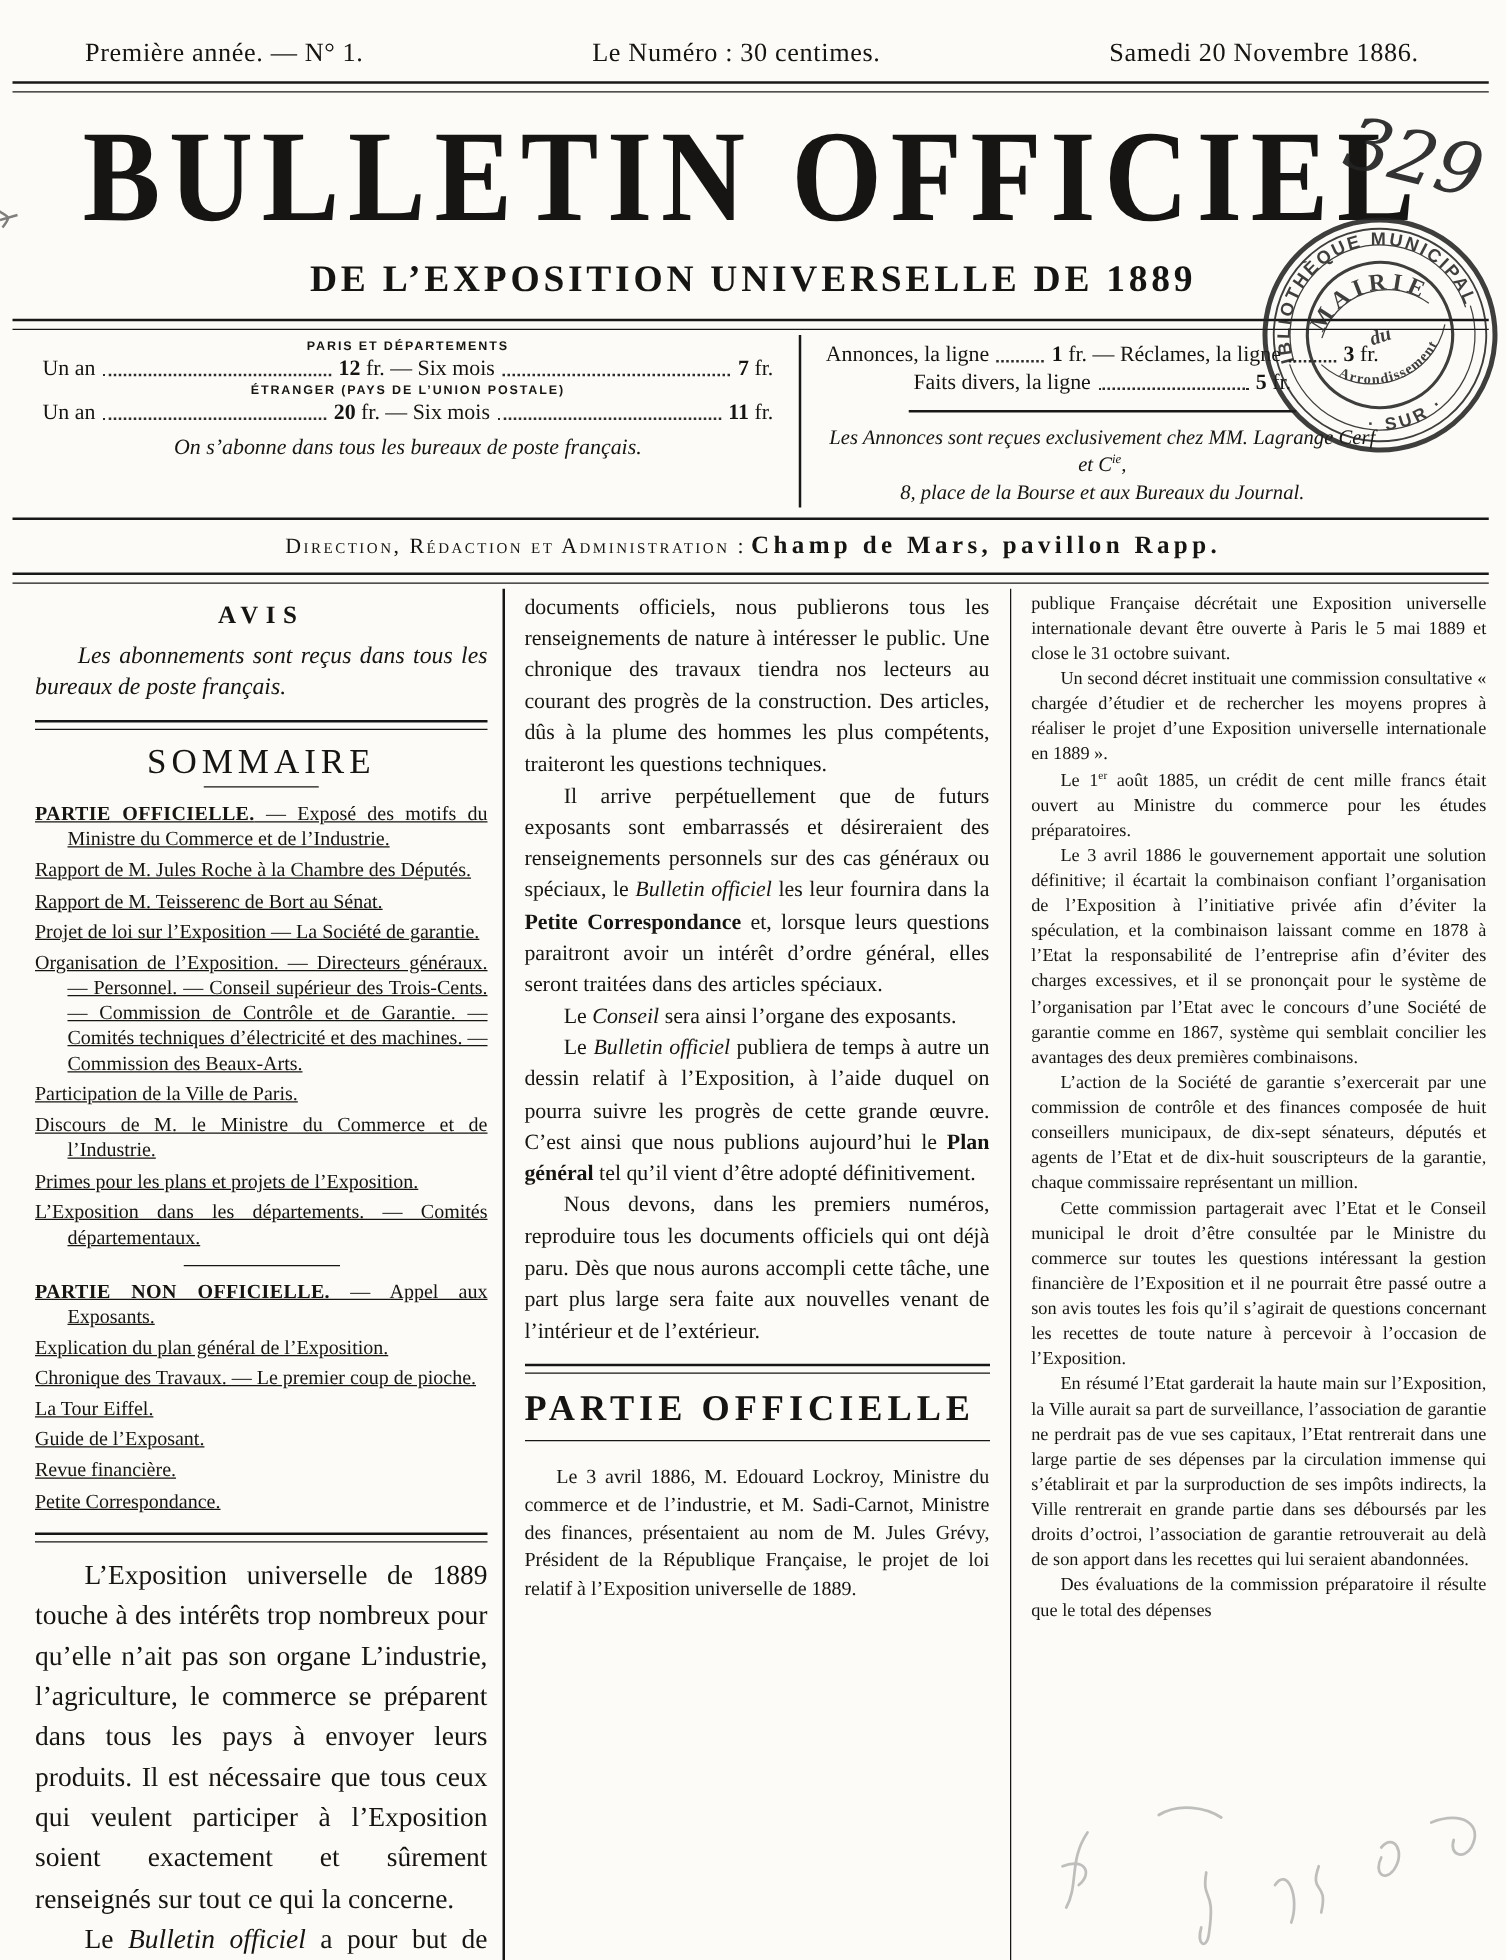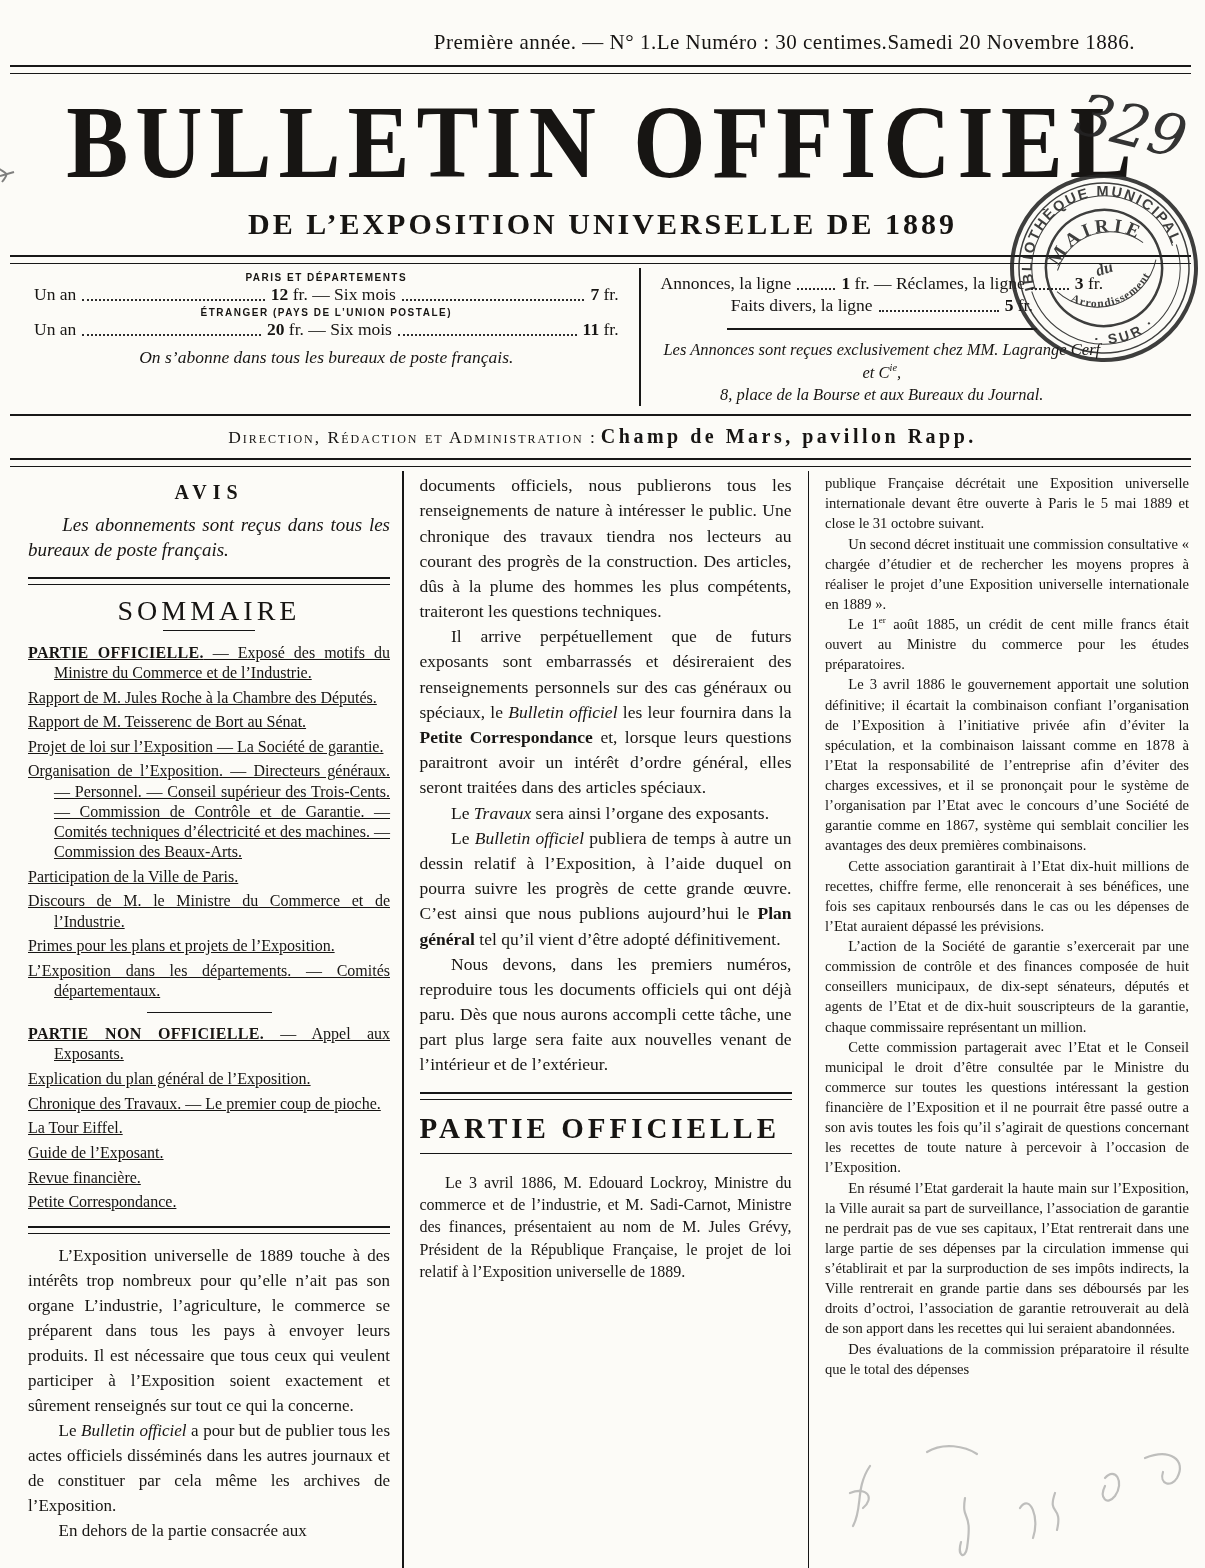--- a/index.html
+++ b/index.html
@@ -2,21 +2,21 @@
 <html><head>
 <meta charset="utf-8">
 <style>
   html,body { margin:0; padding:0; background:#6e6e6e; }
   .page {
     position:relative; width:1205px; height:1568px; margin:0 auto;
     background:#fcfbf7; color:#171513; overflow:hidden;
     font-family:"Liberation Serif","DejaVu Serif",serif;
   }
   
-  .dateline { display:flex; justify-content:flex-end; align-items:baseline;
+  .dateline { display:flex; justify-content:space-between; align-items:baseline;
     padding:30px 70px 4px 68px; font-size:21px; }
   .dateline .dl { letter-spacing:.5px; }
   .druled { height:6px; border-top:2.5px solid #181818; border-bottom:1.5px solid #181818; margin:6px 14px 0 10px; }
   
   .masthead { text-align:center; }
   .mast-title { display:inline-block; font-size:93px; font-weight:bold; letter-spacing:7px;
     line-height:1.02; margin-top:16px; transform:scaleY(1.12); transform-origin:top center; white-space:nowrap; }
   .mast-sub { font-size:30px; font-weight:bold; letter-spacing:3px; margin-top:22px; }
   .hand-329 { position:absolute; left:1076px; top:92px; font-size:58px; font-style:italic;
     font-family:"DejaVu Serif",serif; transform:rotate(14deg); color:#232323; opacity:.92; }
@@ -48,21 +48,21 @@
   .col3 { flex:1; padding:2px 2px 0 12px; }
   
   .avis-h { text-align:center; font-weight:bold; font-size:20px; letter-spacing:6px; margin:6px 0 8px; }
   .avis-body { font-style:italic; font-size:19px; line-height:1.33; text-align:justify; text-indent:1.8em; }
   .lrule-double { height:5px; border-top:2.5px solid #161616; border-bottom:1.5px solid #161616; margin:14px 0 10px; }
   .sommaire-h { text-align:center; font-size:28px; letter-spacing:4px; font-weight:normal; margin:4px 0 2px; }
   .sommaire-h-rule { width:92px; border-top:1.5px solid #161616; margin:3px auto 12px; }
   .som { font-size:16px; line-height:1.26; margin:0 0 4.5px; padding-left:26px; text-indent:-26px; text-align:justify;text-decoration:underline; }
   .som b { letter-spacing:.3px; }
   .som-sep { width:125px; border-top:1.5px solid #161616; margin:11px auto; }
-  .intro p { font-size:17px; line-height:1.47; text-align:justify; text-indent:1.8em; margin:0; }
+  .intro p { font-size:22px; line-height:1.47; text-align:justify; text-indent:1.8em; margin:0; }
   
   .mid p { font-size:17.5px; line-height:1.44; text-align:justify; text-indent:1.8em; margin:0; }
   .mid p.noindent, .rcol p.noindent { text-indent:0; }
   .po-head { font-weight:bold; font-size:29px; letter-spacing:4px; margin:12px 0 8px; }
   .po-rule { border-top:1.5px solid #161616; margin:2px 0 18px; }
   .mid2 p { font-size:16px; line-height:1.4; text-align:justify; text-indent:1.6em; margin:0; }
   
   .rcol p { font-size:14.6px; line-height:1.38; text-align:justify; text-indent:1.6em; margin:0; }
   
   .scribble-br { position:absolute; left:815px; top:1438px; pointer-events:none; }
@@ -169,40 +169,39 @@
         <p>En dehors de la partie consacrée aux</p>
       </div>
     </div>
 
     <div class="vd"></div>
 
     <div class="col2">
       <div class="mid">
         <p class="noindent">documents officiels, nous publierons tous les renseignements de nature à intéresser le public. Une chronique des travaux tiendra nos lecteurs au courant des progrès de la construction. Des articles, dûs à la plume des hommes les plus compétents, traiteront les questions techniques.</p>
         <p>Il arrive perpétuellement que de futurs exposants sont embarrassés et désireraient des renseignements personnels sur des cas généraux ou spéciaux, le <i>Bulletin officiel</i> les leur fournira dans la <b>Petite Correspondance</b> et, lorsque leurs questions paraitront avoir un intérêt d’ordre général, elles seront traitées dans des articles spéciaux.</p>
-        <p>Le <i>Travaux</i> sera ainsi l’organe des exposants.</p>
+        <p>Le <i>Conseil</i> sera ainsi l’organe des exposants.</p>
         <p>Le <i>Bulletin officiel</i> publiera de temps à autre un dessin relatif à l’Exposition, à l’aide duquel on pourra suivre les progrès de cette grande œuvre. C’est ainsi que nous publions aujourd’hui le <b>Plan général</b> tel qu’il vient d’être adopté définitivement.</p>
         <p>Nous devons, dans les premiers numéros, reproduire tous les documents officiels qui ont déjà paru. Dès que nous aurons accompli cette tâche, une part plus large sera faite aux nouvelles venant de l’intérieur et de l’extérieur.</p>
       </div>
       <div class="lrule-double"></div>
       <div class="po-head">PARTIE OFFICIELLE</div>
       <div class="po-rule"></div>
       <div class="mid2">
         <p>Le 3 avril 1886, M. Edouard Lockroy, Ministre du commerce et de l’industrie, et M. Sadi-Carnot, Ministre des finances, présentaient au nom de M. Jules Grévy, Président de la République Française, le projet de loi relatif à l’Exposition universelle de 1889.</p>
       </div>
     </div>
 
     <div class="vd"></div>
 
     <div class="col3 rcol">
       <p class="noindent">publique Française décrétait une Exposition universelle internationale devant être ouverte à Paris le 5 mai 1889 et close le 31 octobre suivant.</p>
       <p>Un second décret instituait une commission consultative « chargée d’étudier et de rechercher les moyens propres à réaliser le projet d’une Exposition universelle internationale en 1889 ».</p>
       <p>Le 1<sup>er</sup> août 1885, un crédit de cent mille francs était ouvert au Ministre du commerce pour les études préparatoires.</p>
       <p>Le 3 avril 1886 le gouvernement apportait une solution définitive; il écartait la combinaison confiant l’organisation de l’Exposition à l’initiative privée afin d’éviter la spéculation, et la combinaison laissant comme en 1878 à l’Etat la responsabilité de l’entreprise afin d’éviter des charges excessives, et il se prononçait pour le système de l’organisation par l’Etat avec le concours d’une Société de garantie comme en 1867, système qui semblait concilier les avantages des deux premières combinaisons.</p>
-      <p>Cette association garantirait à l’Etat dix-huit millions de recettes, chiffre ferme, elle renoncerait à ses bénéfices, une fois ses capitaux renboursés dans le cas ou les dépenses de l’Etat auraient dépassé les prévisions.</p>
       <p>L’action de la Société de garantie s’exercerait par une commission de contrôle et des finances composée de huit conseillers municipaux, de dix-sept sénateurs, députés et agents de l’Etat et de dix-huit souscripteurs de la garantie, chaque commissaire représentant un million.</p>
       <p>Cette commission partagerait avec l’Etat et le Conseil municipal le droit d’être consultée par le Ministre du commerce sur toutes les questions intéressant la gestion financière de l’Exposition et il ne pourrait être passé outre a son avis toutes les fois qu’il s’agirait de questions concernant les recettes de toute nature à percevoir à l’occasion de l’Exposition.</p>
       <p>En résumé l’Etat garderait la haute main sur l’Exposition, la Ville aurait sa part de surveillance, l’association de garantie ne perdrait pas de vue ses capitaux, l’Etat rentrerait dans une large partie de ses dépenses par la circulation immense qui s’établirait et par la surproduction de ses impôts indirects, la Ville rentrerait en grande partie dans ses déboursés par les droits d’octroi, l’association de garantie retrouverait au delà de son apport dans les recettes qui lui seraient abandonnées.</p>
       <p>Des évaluations de la commission préparatoire il résulte que le total des dépenses</p>
     </div>
   </div>
 
   <svg class="stamp" viewBox="0 0 200 200">
     <g transform="rotate(-18 100 100)" fill="none" stroke="#242424">
       <circle cx="100" cy="100" r="92" stroke-width="4"></circle>

